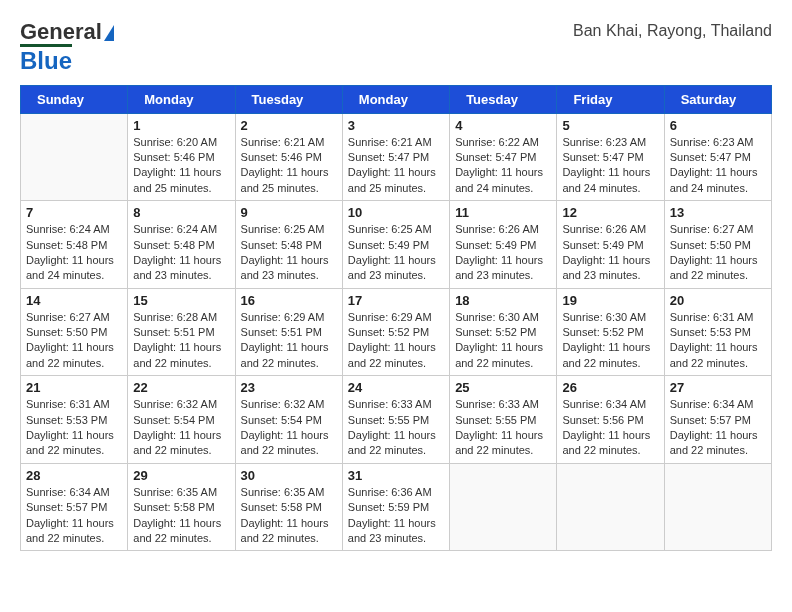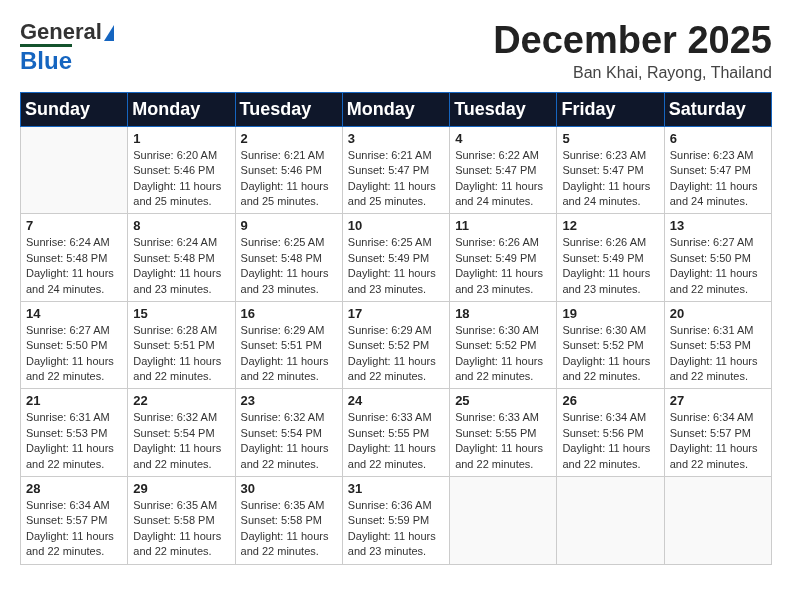--- a/index.html
+++ b/index.html
@@ -44,24 +44,24 @@
       font-size: 16px;
       color: #444;
       margin-top: 2px;
     }
     .calendar {
       width: 100%;
       border-collapse: collapse;
       border: 1px solid #ccc;
     }
     .calendar th {
-      background: #0f172a;
+      background: #1d4ed8;
       color: #fff;
-      font-size: 18px;
-      padding: 6px 4px;
+      font-size: 13px;
+      padding: 6px 16px;
       text-align: left;
       border: 1px solid #1565C0;
     }
     .calendar td {
       border: 1px solid #ccc;
       vertical-align: top;
       padding: 4px 5px;
       width: 107px;
       min-height: 80px;
       font-size: 11px;
@@ -90,21 +90,20 @@
 <div class="header">
   <div class="logo">
     <div class="logo-line">
       <span class="logo-text"><span style="color:#333;">General</span><span style="display:inline-block;width:0;height:0;border-left:10px solid transparent;border-right:0px solid transparent;border-bottom:16px solid #1565C0;margin-left:2px;vertical-align:middle;"></span></span>
     </div>
     <div>
       <span class="logo-text" style="color:#1565C0; font-size:24px; font-weight:bold; border-top: 3px solid #14532d; display:block; padding-top:1px;">Blue</span>
     </div>
   </div>
   <div class="title-area">
-    <div class="month-title">December 2025</div>
     <div class="location-title">Ban Khai, Rayong, Thailand</div>
   </div>
 </div>
 
 <table class="calendar">
   <thead>
     <tr>
     <th>Sunday</th>
         <th>Monday</th>
         <th>Tuesday</th>

